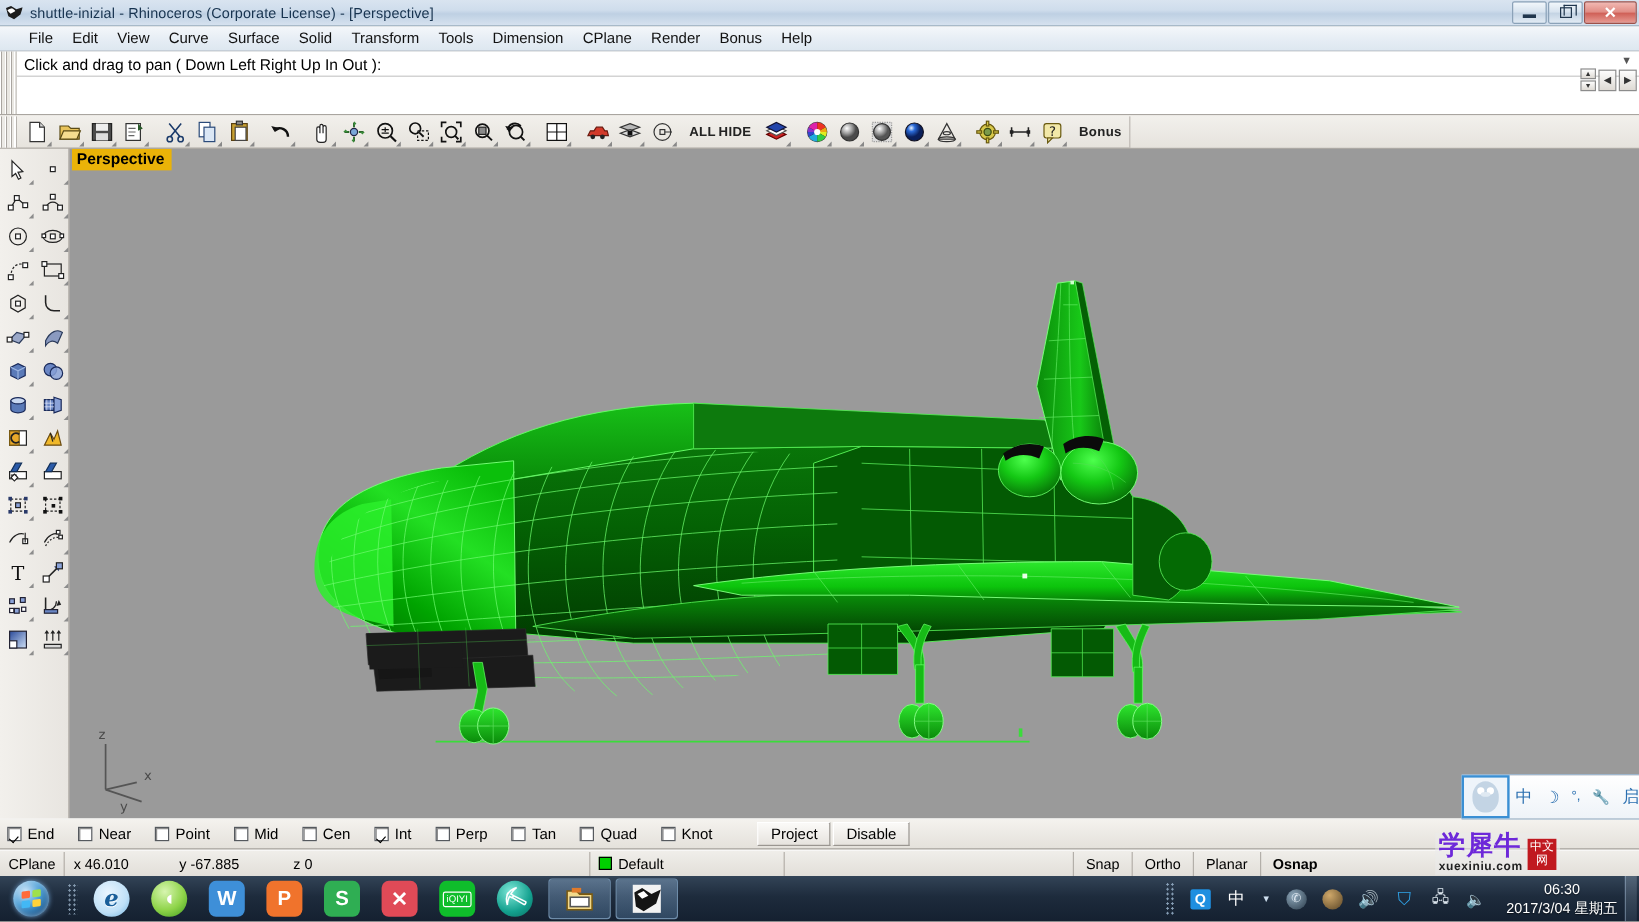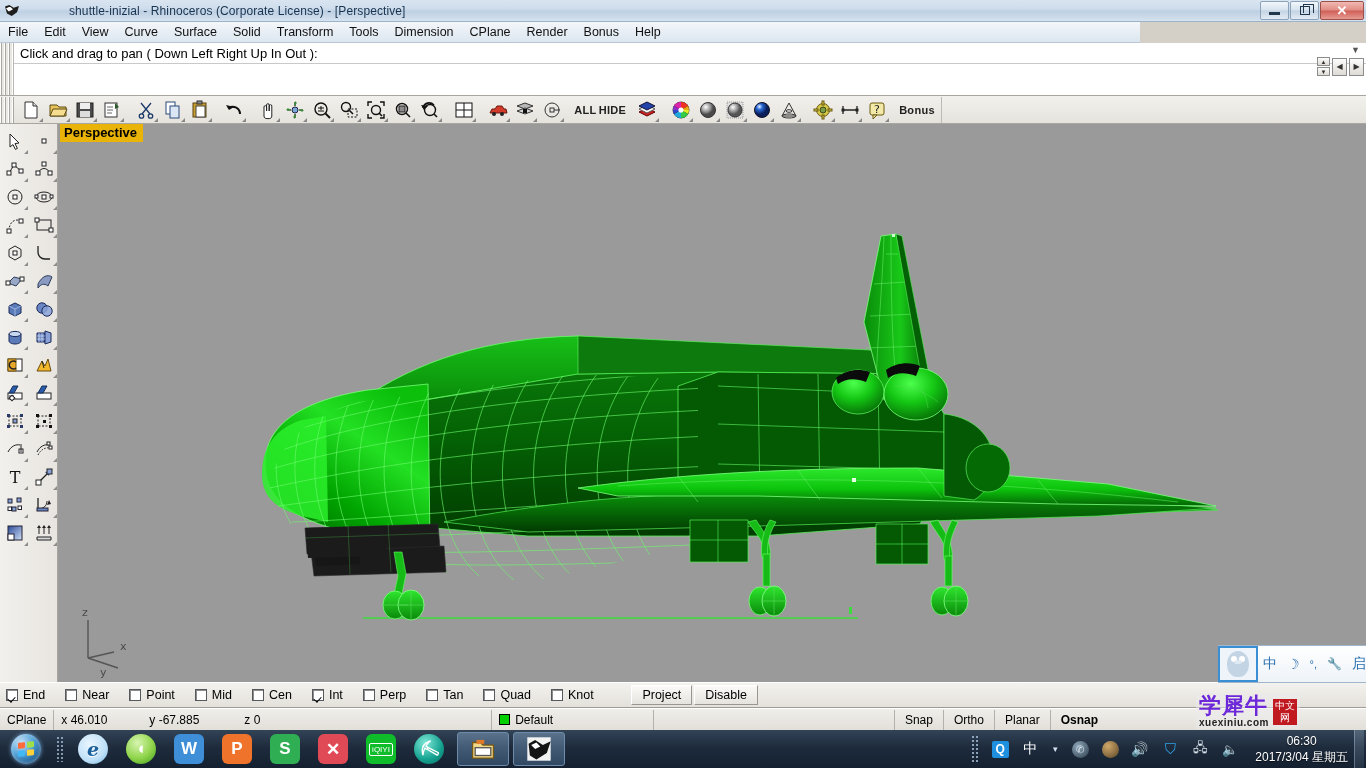--- a/index.html
+++ b/index.html
@@ -23,44 +23,44 @@
   }
   .title-ico .rhino-b{
     position:absolute;inset:1px;background:#1d1d1d;
     clip-path:polygon(0% 22%,30% 10%,62% 30%,100% 18%,86% 62%,48% 90%,14% 72%);
   }
   .title-ico .rhino-w{
     position:absolute;left:2px;top:4px;width:7px;height:5px;background:#fff;
     clip-path:polygon(0% 40%,55% 0%,100% 55%,40% 100%);
   }
   .titlebar .ttl{
-    font-size:12px; color:#17334f; white-space:nowrap; letter-spacing:0.1px;margin-left:44px;
+    font-size:12px; color:#17334f; white-space:nowrap; letter-spacing:0.1px;
   }
   .wbtns{ position:absolute; right:2px; top:1px; display:flex; gap:1px; }
   .wbtn{
     width:29px;height:19px;border:1px solid #8ba2b8;border-radius:2px;
     background:linear-gradient(to bottom,#f2f7fb,#d6e2ee 48%,#c3d3e3 52%,#e2ebf4);
     display:flex;align-items:center;justify-content:center;
     font-size:11px;color:#20364d;
   }
   .wbtn.close{
     width:44px;
     background:linear-gradient(to bottom,#f2b9b3,#e08c84 48%,#cf5f56 52%,#e79b93);
     border-color:#9d5048;color:#fff;font-weight:bold;font-size:13px;
   }
   .wbtn .min-gl{width:11px;height:3px;background:#20364d;margin-top:6px;}
   .wbtn .max-gl{width:10px;height:9px;border:1.5px solid #20364d;position:relative;}
   .wbtn .max-gl:before{content:"";position:absolute;left:2px;top:-3px;width:9px;height:8px;border:1.5px solid #20364d;border-bottom:none;}
 
   
   .menubar{
-    position:absolute; left:0; top:22px; width:1140px; height:21px;
+    position:absolute; left:0; top:22px; width:1366px; height:21px;
     background:linear-gradient(to bottom,#f4f7fa,#e7eef5 50%,#dde7f0);
     border-bottom:1px solid #b9c7d6;
-    display:flex; align-items:center; padding-left:0;
+    display:flex; align-items:center; padding-left:16px;
   }
   .menubar .mi{
     padding:2px 8px; font-size:12.5px; color:#111; cursor:default; white-space:nowrap;
   }
 
   
   .cmdarea{
     position:absolute; left:0; top:43px; width:1366px; height:53px;
     background:#e9e7e2; border-bottom:1px solid #a9a5a0;
     display:flex;

